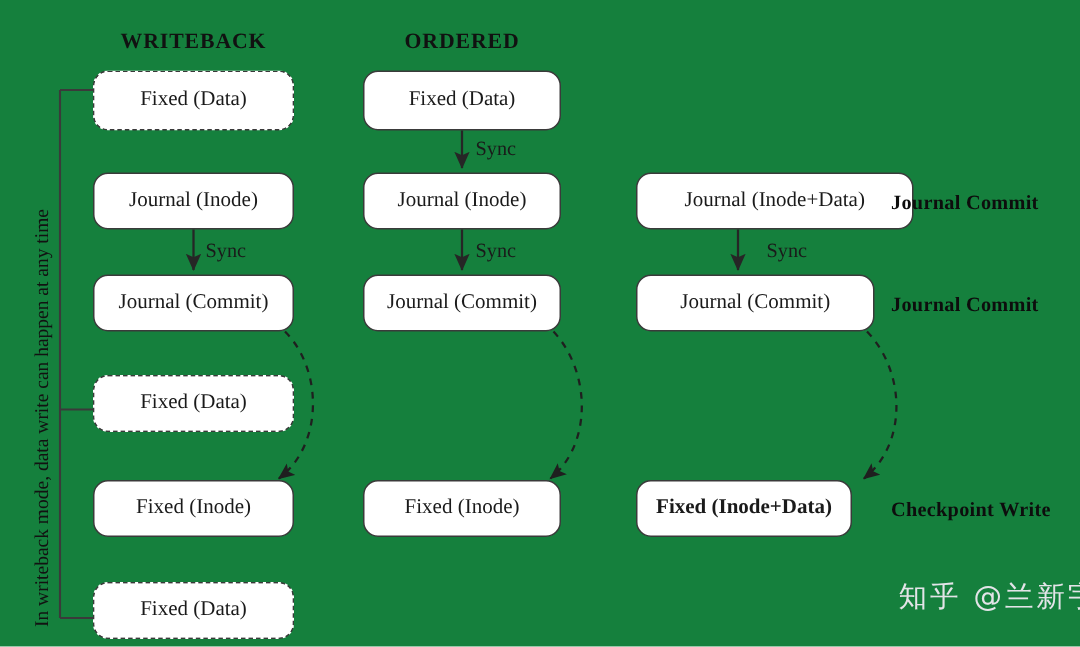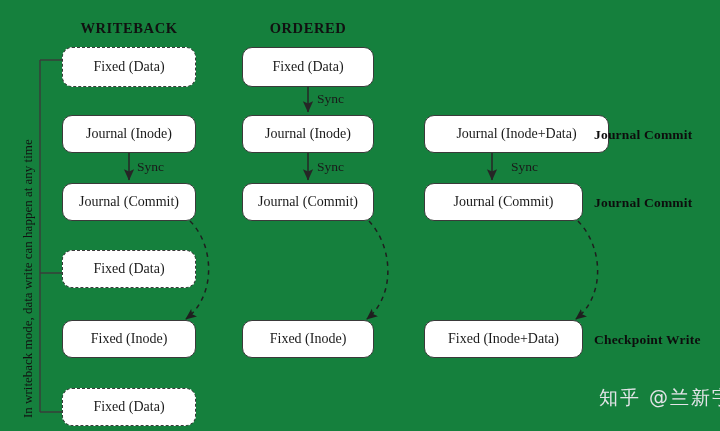--- a/index.html
+++ b/index.html
@@ -116,21 +116,21 @@
   <div class="node solid" style="left:242px; top:115px; width:132px; height:38px;">Journal (Inode)</div>
 
   <div class="node solid" style="left:242px; top:183px; width:132px; height:38px;">Journal (Commit)</div>
 
   <div class="node solid" style="left:242px; top:320px; width:132px; height:38px;">Fixed (Inode)</div>
 
   <div class="node solid" style="left:424px; top:115px; width:185px; height:38px;">Journal (Inode+Data)</div>
 
   <div class="node solid" style="left:424px; top:183px; width:159px; height:38px;">Journal (Commit)</div>
 
-  <div class="node solid" style="left:424px; top:320px; width:159px; height:38px;">Fixed (Inode+Data)</div>
+  <div class="node solid" style="left:424px; top:320px; width:144px; height:38px;font-weight:bold;">Fixed (Inode+Data)</div>
 
   <div class="sync-label" style="left:137px; top:159px;">Sync</div>
 
   <div class="sync-label" style="left:317px; top:91px;">Sync</div>
   <div class="sync-label" style="left:317px; top:159px;">Sync</div>
 
   <div class="sync-label" style="left:511px; top:159px;">Sync</div>
 
   <div class="stage-label" style="left:594px; top:127px;">Journal Commit</div>
   <div class="stage-label" style="left:594px; top:195px;">Journal Commit</div>

